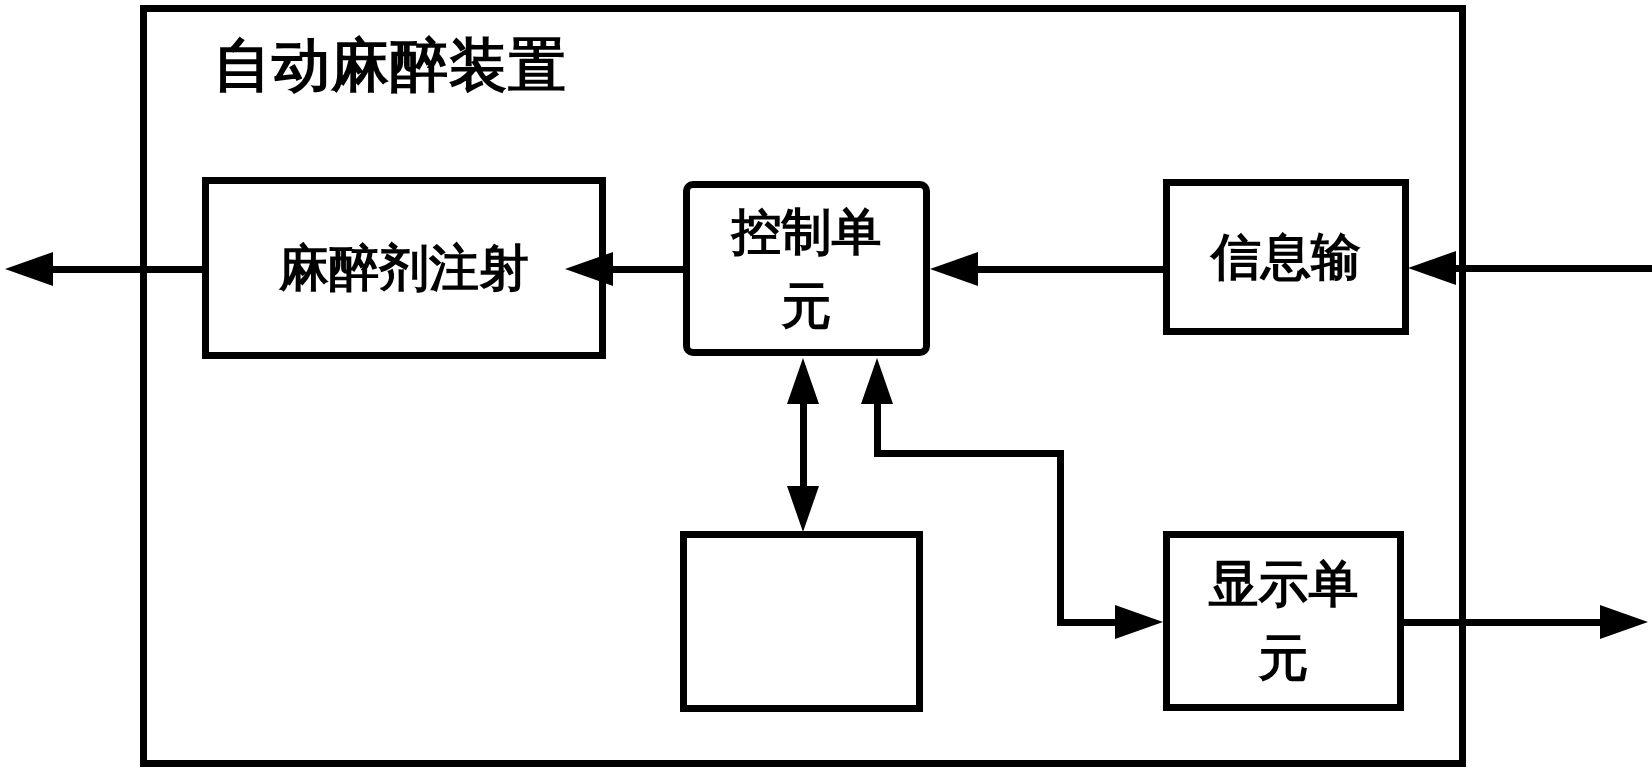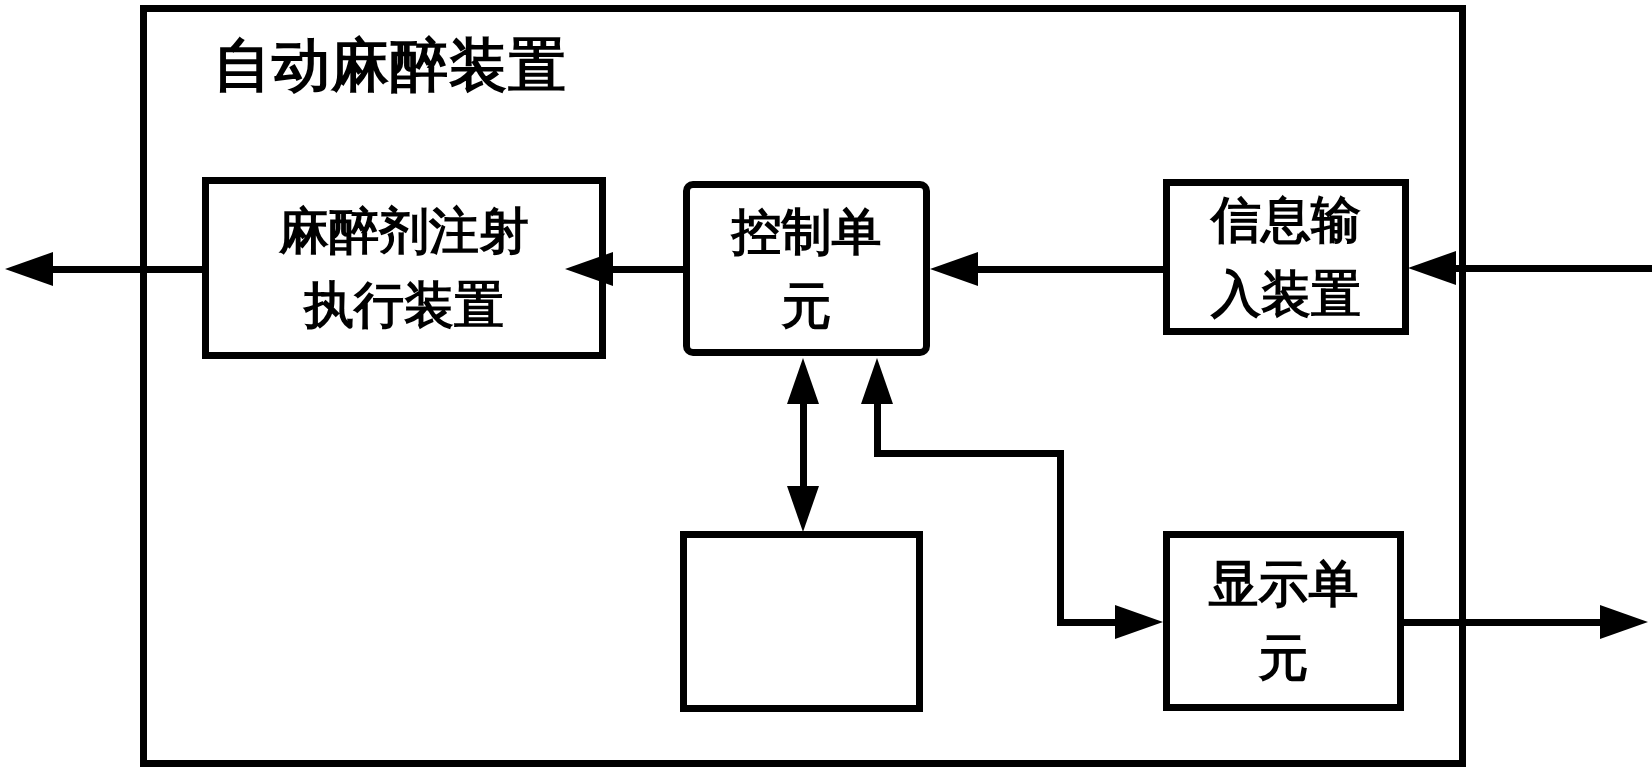--- a/index.html
+++ b/index.html
@@ -81,31 +81,29 @@
 <body>
 
 <div id="canvas">
 
   <div class="frame" style="left:140px; top:5px; width:1326px; height:762px;"></div>
 
   <div class="title" style="left:213px; top:27px;">自动麻醉装置</div>
 
   <div class="block" style="left:202px; top:177px; width:404px; height:182px;">
     <span class="bline">麻醉剂注射</span>
-    <span class="bline">执行装置</span>
   </div>
 
   <div class="block" style="left:683px; top:181px; width:247px; height:175px;border-radius:10px;">
     <span class="bline">控制单</span>
     <span class="bline">元</span>
   </div>
 
   <div class="block" style="left:1163px; top:179px; width:246px; height:156px;">
     <span class="bline">信息输</span>
-    <span class="bline">入装置</span>
   </div>
 
   <div class="block" style="left:680px; top:531px; width:243px; height:181px;">
   </div>
 
   <div class="block" style="left:1163px; top:531px; width:241px; height:180px;">
     <span class="bline">显示单</span>
     <span class="bline">元</span>
   </div>
 

